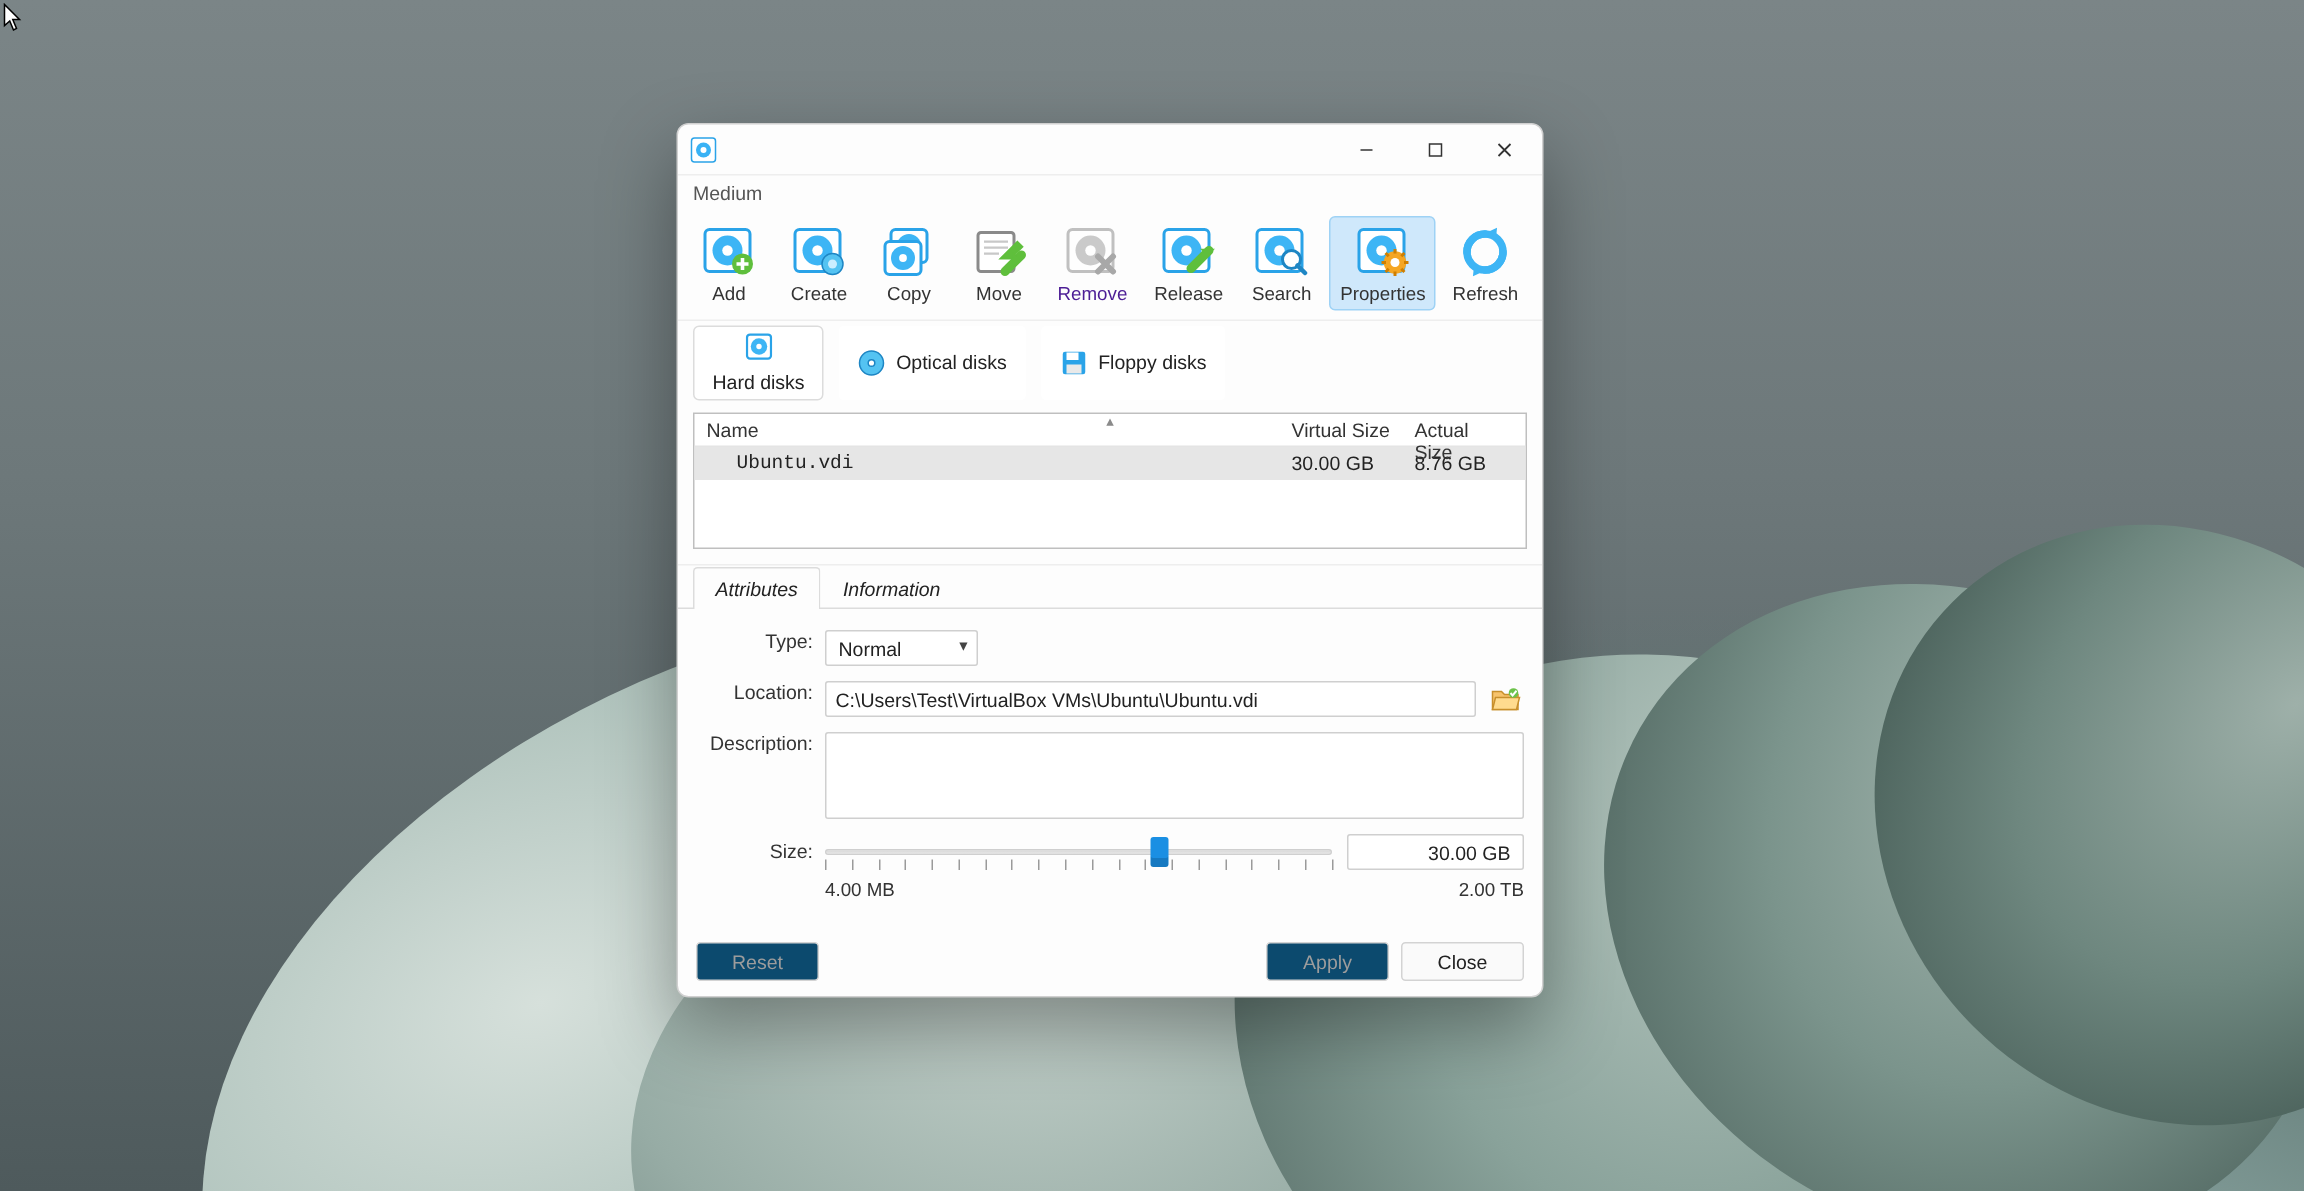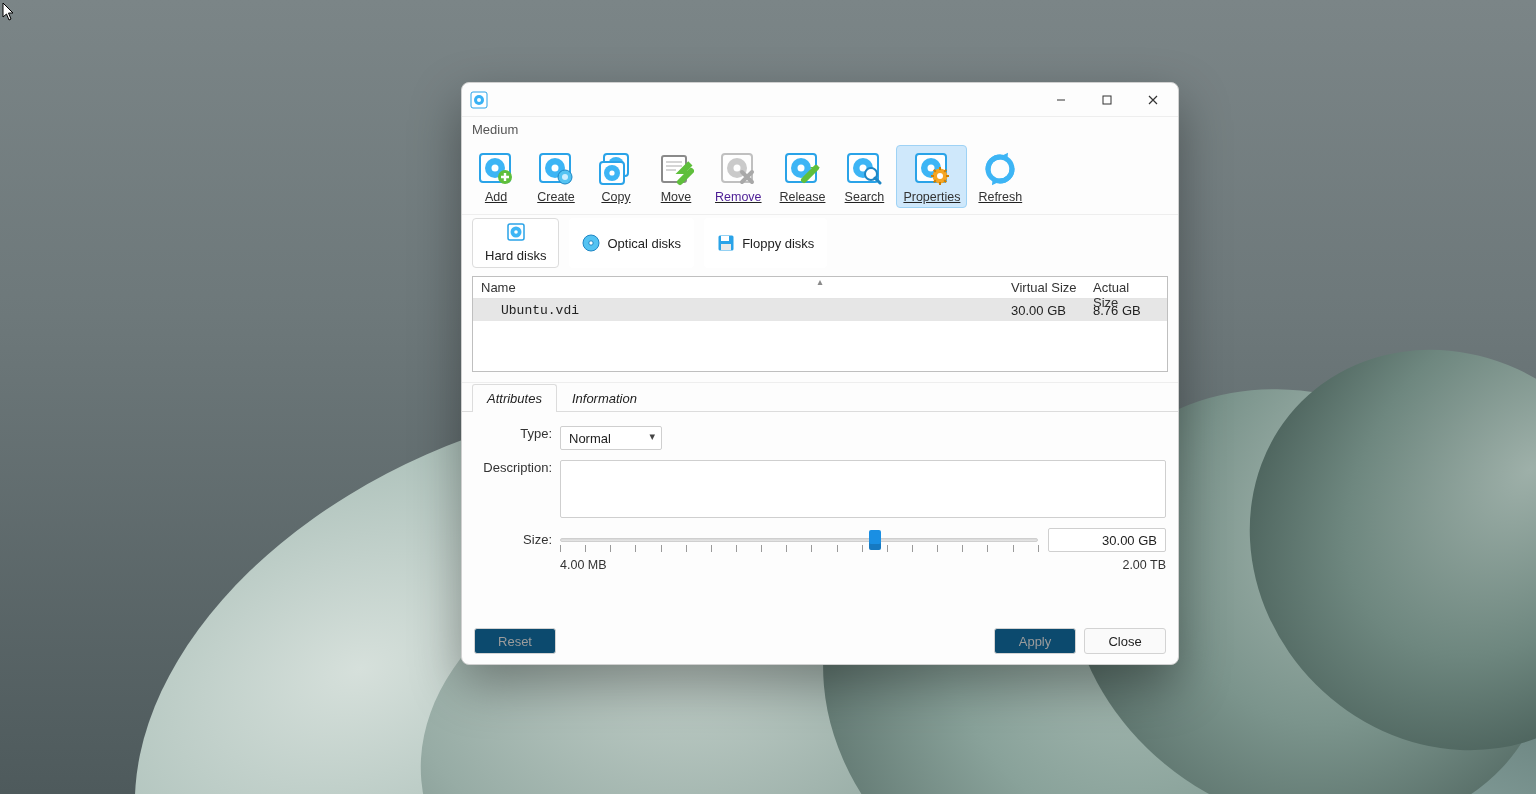--- a/index.html
+++ b/index.html
@@ -20,21 +20,21 @@
   .p1 { width: 900px; height: 600px; left: 120px; top: 420px; background: radial-gradient(ellipse at 30% 30%, #d6e0db 0%, #a9beb7 40%, #6f8680 80%); transform: rotate(-20deg); }
   .p2 { width: 700px; height: 460px; left: 420px; top: 520px; background: radial-gradient(ellipse at 40% 20%, #c9d5cf 0%, #97aca5 50%, #5f7670 90%); transform: rotate(-5deg); }
   .p3 { width: 600px; height: 500px; left: 820px; top: 440px; background: radial-gradient(ellipse at 50% 20%, #b8c8c1 0%, #89a29a 50%, #586e68 90%); transform: rotate(15deg); }
   .p4 { width: 500px; height: 420px; left: 1060px; top: 400px; background: radial-gradient(ellipse at 50% 20%, #abbcb5 0%, #7b948c 50%, #4e645e 90%); transform: rotate(30deg); }
   .p5 { width: 420px; height: 380px; left: 1240px; top: 360px; background: radial-gradient(ellipse at 50% 20%, #9eb0a9 0%, #6e877f 50%, #435953 90%); transform: rotate(45deg); }
   .cursor {
     position: absolute; left: 2px; top: 2px; width: 14px; height: 20px; pointer-events: none;
   }
 
   .window {
-    position: absolute; left: 461px; top: 82px; width: 718px; height: 583px;
+    position: absolute; left: 451px; top: 82px; width: 578px; height: 583px;
     background: #fdfdfd; border: 1px solid #d0d0d0; border-radius: 8px;
     box-shadow: 0 20px 50px rgba(0,0,0,.35);
     display: flex; flex-direction: column;
   }
   .titlebar {
     height: 34px; display: flex; align-items: center; padding: 0 2px 0 8px;
     border-bottom: 1px solid #eee;
   }
   .titlebar .app-icon { width: 18px; height: 18px; margin-right: 6px; display:flex;align-items:center;justify-content:center;}
   .titlebar .app-icon svg { width:18px; height:18px; }
@@ -44,21 +44,20 @@
   .win-btn svg { width:10px; height:10px; }
 
   .menubar { height: 24px; padding: 0 10px; display:flex; align-items:center; color:#555; font-size:13px;}
   .toolbar {
     display:flex; gap:4px; padding:4px 6px 6px 6px; border-bottom:1px solid #eee;
   }
   .tool {
     display:flex; flex-direction:column; align-items:center; 
     min-width:56px; padding:4px 6px 3px 6px; border-radius:4px; gap:2px;
     border:1px solid transparent;
-    text-decoration:underline;
   }
   .tool .ticon { width:40px; height:38px; display:flex; align-items:center; justify-content:center;}
   .tool .ticon svg { width:36px; height:34px;}
   .tool .tlabel { font-size:12.5px; color:#333; }
   .tool.disabled .tlabel { color:#4c1d95; }
   .tool.disabled .ticon { filter: grayscale(100%) opacity(55%); }
   .tool.selected { background:#cfe8fb; border-color:#9ed2f5; }
 
   .typetabs { display:flex; gap:10px; padding:3px 10px 8px 10px; }
   .typetab {
@@ -356,20 +355,34 @@
   <div class="lower">
     <div class="lowertabs">
       <div class="ltab active">Attributes</div>
       <div class="ltab">Information</div>
     </div>
     <div class="lcontent">
       <div class="formrow">
         <div class="formlabel">Type:</div>
         <div class="typeselect">
           <span>Normal</span>
+        </div>
+      </div>
+      <div class="formrow">
+        <div class="formlabel">Location:</div>
+        <div class="locinput">
+          <span>C:\Users\Test\VirtualBox VMs\Ubuntu\Ubuntu.vdi</span>
+        </div>
+        <div class="browsebtn">
+          <svg viewBox="0 0 20 18">
+            <path d="M1 4 h6 l2 2 h9 v10 H1 Z" fill="#f7c36b" stroke="#c88f2b"></path>
+            <path d="M3 8 h16 l-2 8 H1 Z" fill="#ffdb8e" stroke="#c88f2b"></path>
+            <circle cx="15" cy="5" r="3.2" fill="#6cc24a"></circle>
+              <path d="M13 5 l1.4 1.6 L17 3.5" stroke="#fff" stroke-width="1.3" fill="none"></path>
+          </svg>
         </div>
       </div>
       <div class="formrow top">
         <div class="formlabel">Description:</div>
         <div class="descbox"></div>
       </div>
       <div class="formrow top">
         <div class="formlabel" style="margin-top:4px">Size:</div>
         <div class="slider-wrap">
           <div class="sizerow">

